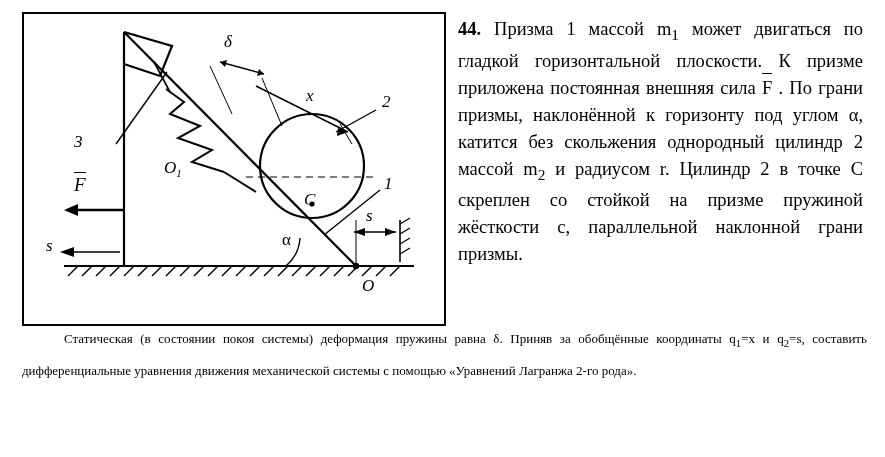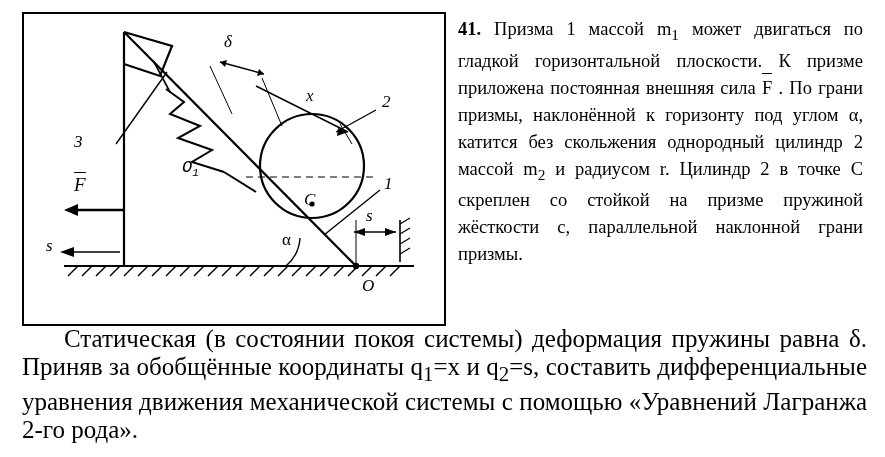--- a/index.html
+++ b/index.html
@@ -42,21 +42,21 @@
   .text-col b{font-weight:bold;}
   .it{}
   .ovl{position:relative;display:inline-block;}
   .ovl::after{
     content:"";position:absolute;left:0;right:0;top:-2px;height:1px;background:#000;
   }
 
   
   .bottom{
     position:absolute;left:22px;top:325px;width:845px;
-    font-size:25px;line-height:28px;text-align:justify;
+    font-size:13px;line-height:28px;text-align:justify;
   }
   .bottom .indent{display:inline-block;width:42px;}
 </style>
 </head>
 <body>
 
 <div class="page">
 
   <div class="figure-box">
     <svg class="figure-svg" width="416" height="306" viewBox="0 0 416 306">
@@ -141,32 +141,32 @@
 
       <path d="M 262,252 A 40 40 0 0 0 276,224" fill="none" stroke="#000" stroke-width="1.4"></path>
 
       <circle cx="332" cy="252" r="3.2" fill="#000"></circle>
     </svg>
 
     <span class="fig-label" style="left:200px;top:18px;">δ</span>
     <span class="fig-label" style="left:282px;top:72px;">x</span>
     <span class="fig-label" style="left:358px;top:78px;">2</span>
     <span class="fig-label" style="left:50px;top:118px;">3</span>
-    <span class="fig-label" style="left:158px;top:144px;font-family:Liberation Mono, monospace;"><span>O</span><sub>1</sub></span>
+    <span class="fig-label" style="left:140px;top:144px;"><span>O</span><sub>1</sub></span>
     <span class="fig-label" style="left:280px;top:176px;">C</span>
     <span class="fig-label" style="left:360px;top:160px;">1</span>
     <span class="fig-label ovl" style="left:50px;top:160px;font-size:19px;">F</span>
     <span class="fig-label" style="left:22px;top:222px;">s</span>
     <span class="fig-label" style="left:342px;top:192px;">s</span>
     <span class="fig-label" style="left:258px;top:216px;font-style:normal;">α</span>
     <span class="fig-label" style="left:338px;top:262px;">O</span>
   </div>
 
   <div class="text-col">
-    <b>41.</b>
+    <b>44.</b>
     <span>Призма 1 массой </span><span class="it"><span>m</span><sub>1</sub></span><span> может двигаться по гладкой горизонтальной плоскости. К призме приложена постоянная внешняя сила </span><span class="it ovl">F</span><span> . По грани призмы, наклонённой к горизонту под углом </span><span>α</span><span>, катится без скольжения однородный цилиндр 2 массой </span><span class="it"><span>m</span><sub>2</sub></span><span> и радиусом </span><span class="it">r</span><span>. Цилиндр 2 в точке </span><span class="it">C</span><span> скреплен со стойкой на призме пружиной жёсткости </span><span class="it">c</span><span>, параллельной наклонной грани призмы.</span>
   </div>
 
   <div class="bottom">
     <span class="indent"></span><span>Статическая (в состоянии покоя системы) деформация пружины равна δ.</span>
     <span>Приняв за обобщённые координаты </span><span class="it"><span>q</span><sub>1</sub><span>=x</span></span><span> и </span><span class="it"><span>q</span><sub>2</sub><span>=s</span></span><span>, составить дифференциальные уравнения движения механической системы с помощью «Уравнений Лагранжа 2-го рода».</span>
   </div>
 
 </div>
 

